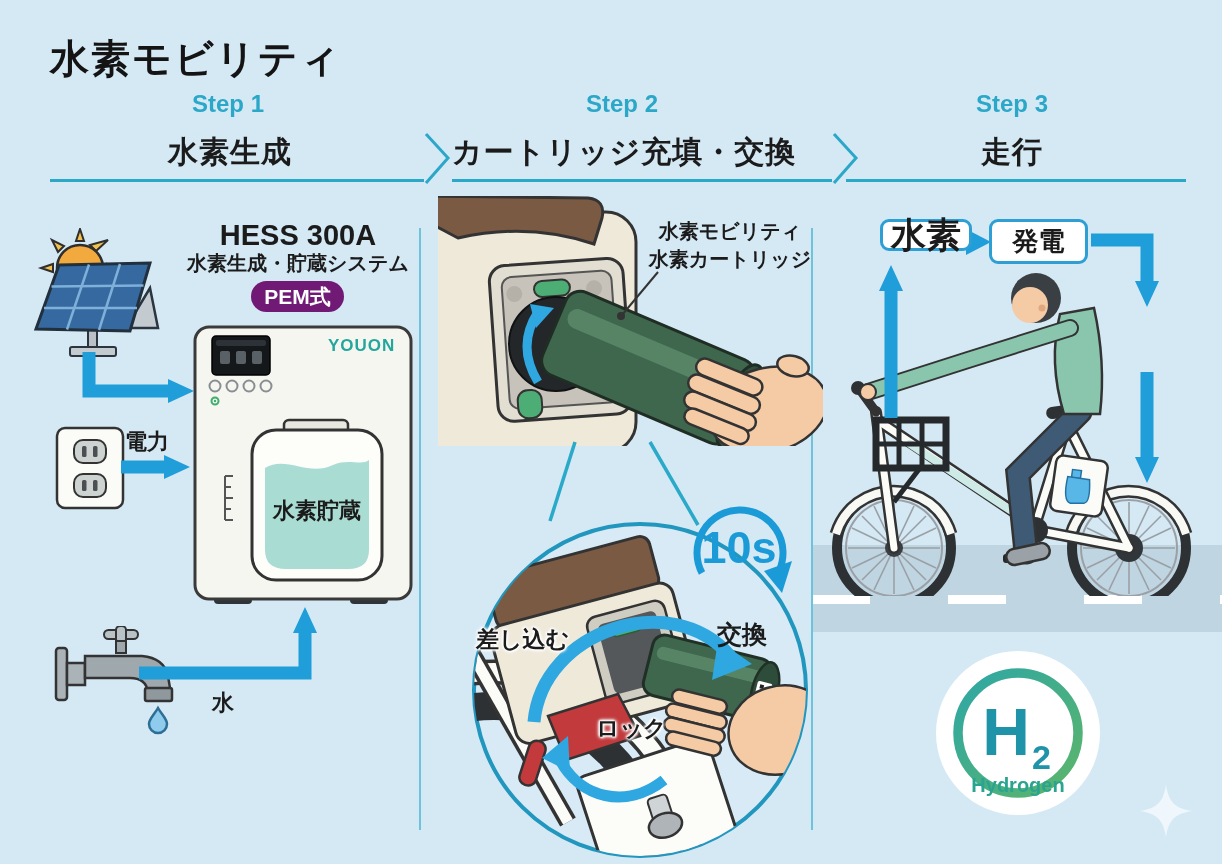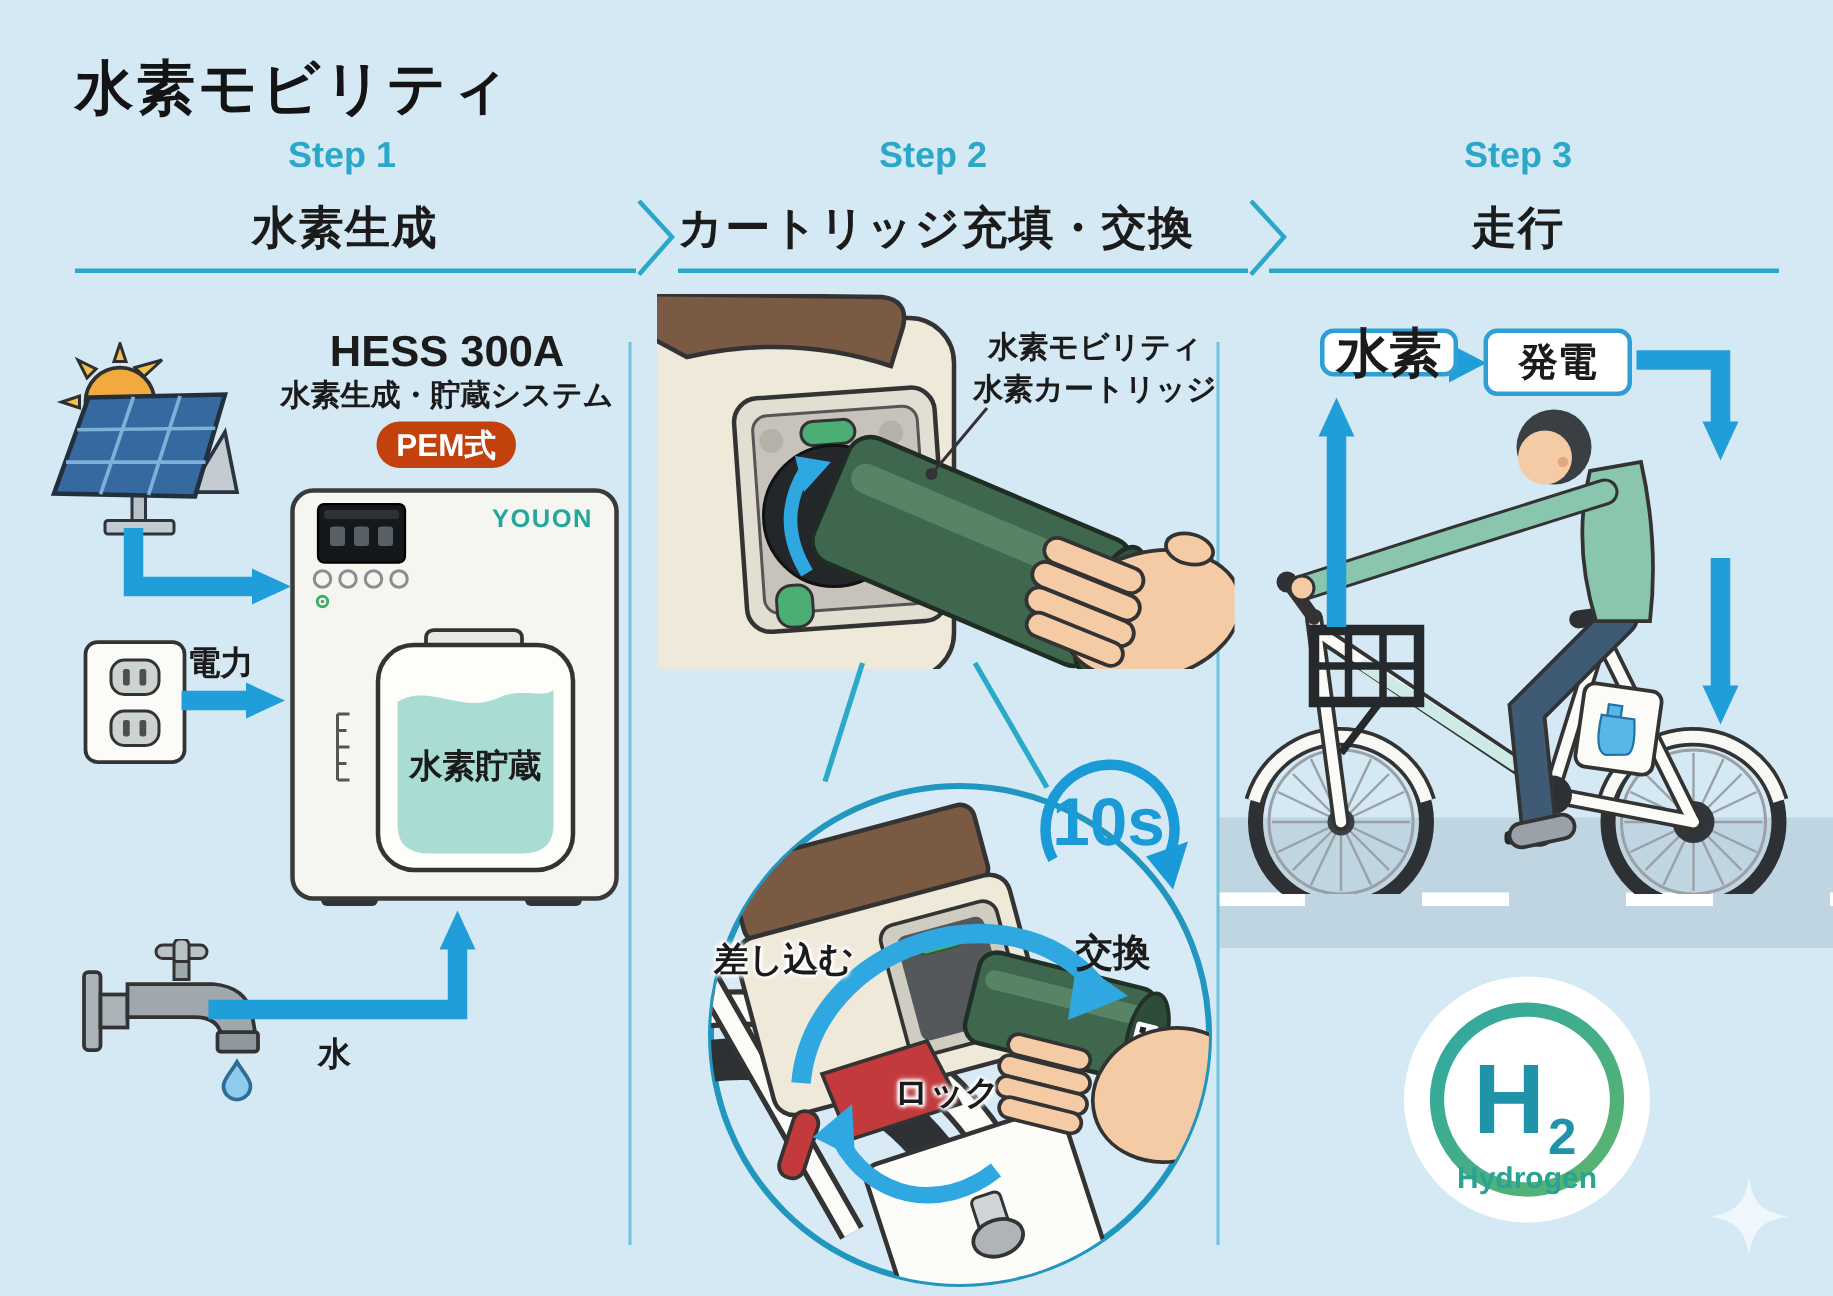--- a/index.html
+++ b/index.html
@@ -8,21 +8,21 @@
   .abs{position:absolute;}
   .txt{color:#1b1b1b;font-weight:bold;white-space:nowrap;}
   .center{transform:translateX(-50%);text-align:center;}
   .page-title{left:50px;top:32px;font-size:39px;font-weight:900;letter-spacing:2px;color:#141414;}
   .step-label{font-size:24px;font-weight:bold;color:#2ba7c8;top:90px;}
   .step-title{font-size:30px;font-weight:900;color:#1b1b1b;top:132px;letter-spacing:1px;}
   .underline{top:179px;height:3px;background:#2ba7c8;}
   .divider{width:2px;background:#6cc3da;top:228px;height:602px;}
   .halo{text-shadow:0 0 3px #fff,0 0 3px #fff,0 0 4px #fff,0 0 5px #fff,1px 1px 2px #fff,-1px -1px 2px #fff;}
   .flowbox{background:#ffffff;border:3.5px solid #2e9fd4;border-radius:9px;display:flex;align-items:center;justify-content:center;font-weight:900;color:#1b1b1b;box-sizing:border-box;text-align:center;}
-  .pill{background:#c2410c;color:#fff;border-radius:17px;font-size:21px;font-weight:bold;display:flex;align-items:center;justify-content:center;}
+  .pill{background:#701a75;color:#fff;border-radius:17px;font-size:21px;font-weight:bold;display:flex;align-items:center;justify-content:center;}
   .road-dash{position:absolute;left:0;top:50px;height:9px;width:100%;background:repeating-linear-gradient(90deg,#ffffff 0 58px,rgba(0,0,0,0) 58px 136px);}
   svg{display:block;}
 </style>
 </head>
 <body>
 
 <div id="stage">
 
   <div class="abs" style="left:812px;top:545px;width:410px;height:87px;background:#bfd5e2;">
     <div class="road-dash"></div>

